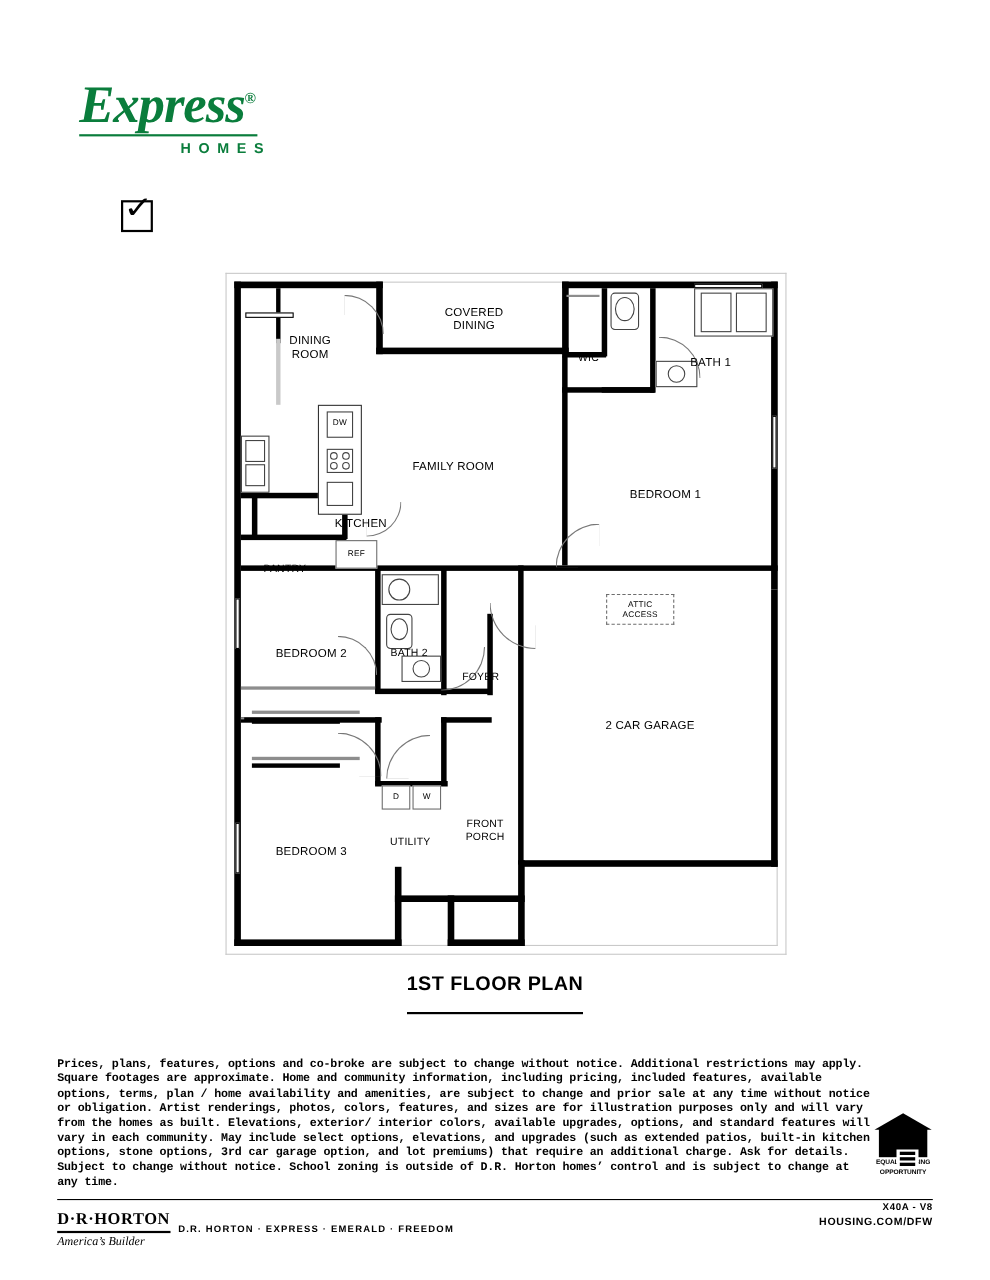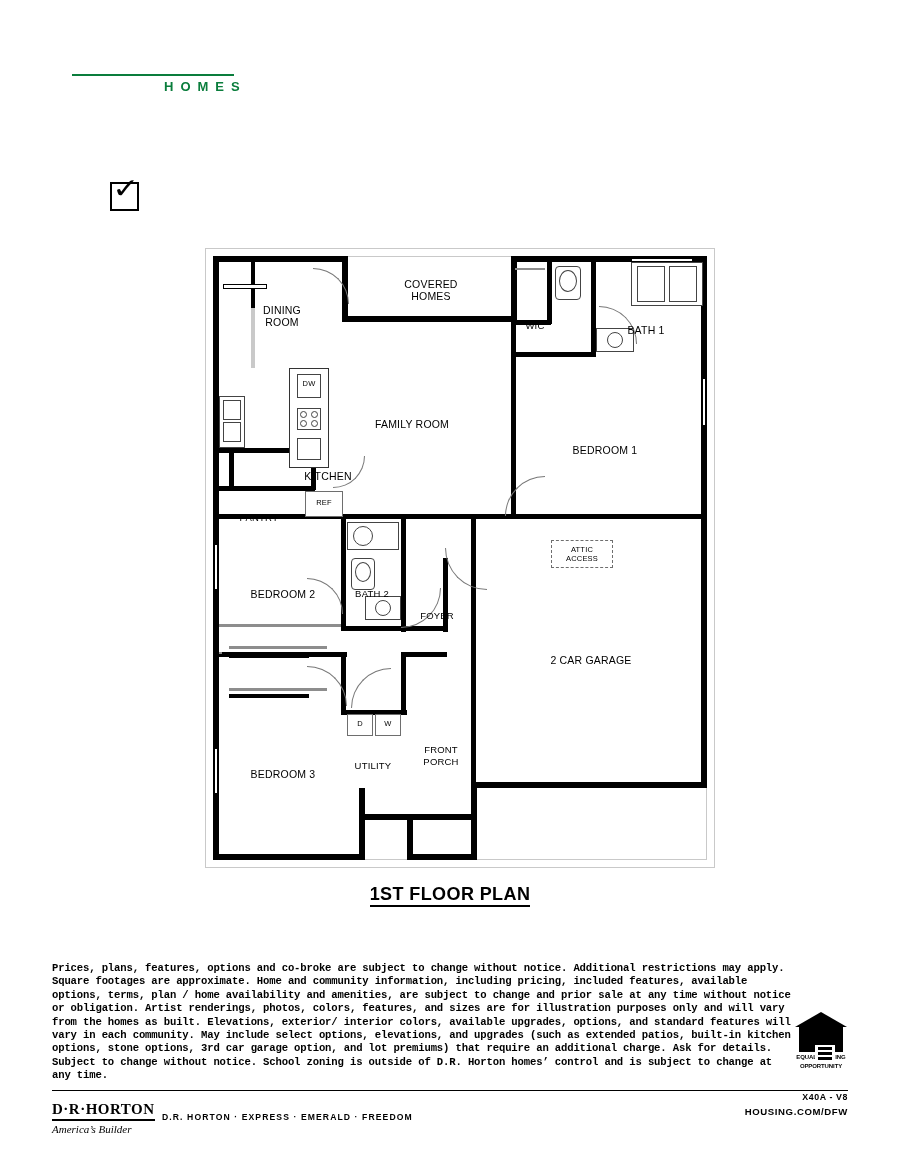--- a/index.html
+++ b/index.html
@@ -155,21 +155,21 @@
     left: 0;
     right: 0;
     top: 884px;
     text-align: center;
     font-size: 18px;
     font-weight: bold;
     letter-spacing: 0.4px;
   }
   #plan-title span {
     border-bottom: 2px solid #000;
-    padding-bottom: 1px;
+    padding-bottom: 16px;
   }
 
   
   #disclaimer {
     position: absolute;
     left: 52px;
     top: 962px;
     width: 740px;
     font-size: 10.6px;
     line-height: 13.4px;
@@ -279,20 +279,21 @@
     font-size: 9.6px;
     font-weight: bold;
     letter-spacing: 0.6px;
     margin-top: 4px;
   }
 </style>
 </head>
 <body>
 
 <div id="logo">
+  <div class="express-word"><span>Express</span><sup>®</sup></div>
   <div class="logo-rule"></div>
   <div class="homes-word">HOMES</div>
 </div>
 
 <div id="community-standard">
   <div class="checkbox">
     <span class="tick">✓</span>
   </div>
 </div>
 
@@ -418,21 +419,21 @@
   <div class="arc" style="left:300px; top:228px; width:40px; height:40px; border-bottom:none; border-right:none; border-radius:100% 0 0 0;"></div>
   <div class="arc" style="left:102px; top:418px; width:40px; height:40px; border-bottom:none; border-left:none; border-radius:0 100% 0 0;"></div>
   <div class="arc" style="left:146px; top:420px; width:40px; height:40px; border-bottom:none; border-right:none; border-radius:100% 0 0 0;"></div>
   <div class="arc" style="left:196px; top:340px; width:40px; height:40px; border-top:none; border-left:none; border-radius:0 0 100% 0;"></div>
   <div class="arc" style="left:102px; top:330px; width:36px; height:36px; border-bottom:none; border-left:none; border-radius:0 100% 0 0;"></div>
   <div class="arc" style="left:394px; top:58px; width:38px; height:38px; border-bottom:none; border-left:none; border-radius:0 100% 0 0;"></div>
   <div class="arc" style="left:128px; top:208px; width:32px; height:32px; border-top:none; border-left:none; border-radius:0 0 100% 0;"></div>
   <div class="arc" style="left:108px; top:20px; width:36px; height:36px; border-bottom:none; border-left:none; border-radius:0 100% 0 0;"></div>
 
   <div class="room-label" style="left:162px; top:30px; width:128px; white-space:pre-line;">COVERED
-HOMES</div>
+DINING</div>
   <div class="room-label" style="left:34px; top:56px; width:86px; white-space:pre-line;">DINING
 ROOM</div>
   <div class="room-label" style="left:132px; top:170px; width:150px;">FAMILY ROOM</div>
   <div class="room-label" style="left:63px; top:222px; width:120px;">KITCHEN</div>
   <div class="room-label" style="left:12px; top:264px; width:84px; font-size:9.5px;">PANTRY</div>
   <div class="room-label" style="left:308px; top:72px; width:44px; font-size:9.5px;">WIC</div>
   <div class="room-label" style="left:396px; top:76px; width:90px;">BATH 1</div>
   <div class="room-label" style="left:330px; top:196px; width:140px;">BEDROOM 1</div>
   <div class="room-label" style="left:22px; top:340px; width:112px;">BEDROOM 2</div>
   <div class="room-label" style="left:138px; top:340px; width:58px; font-size:9.5px;">BATH 2</div>

